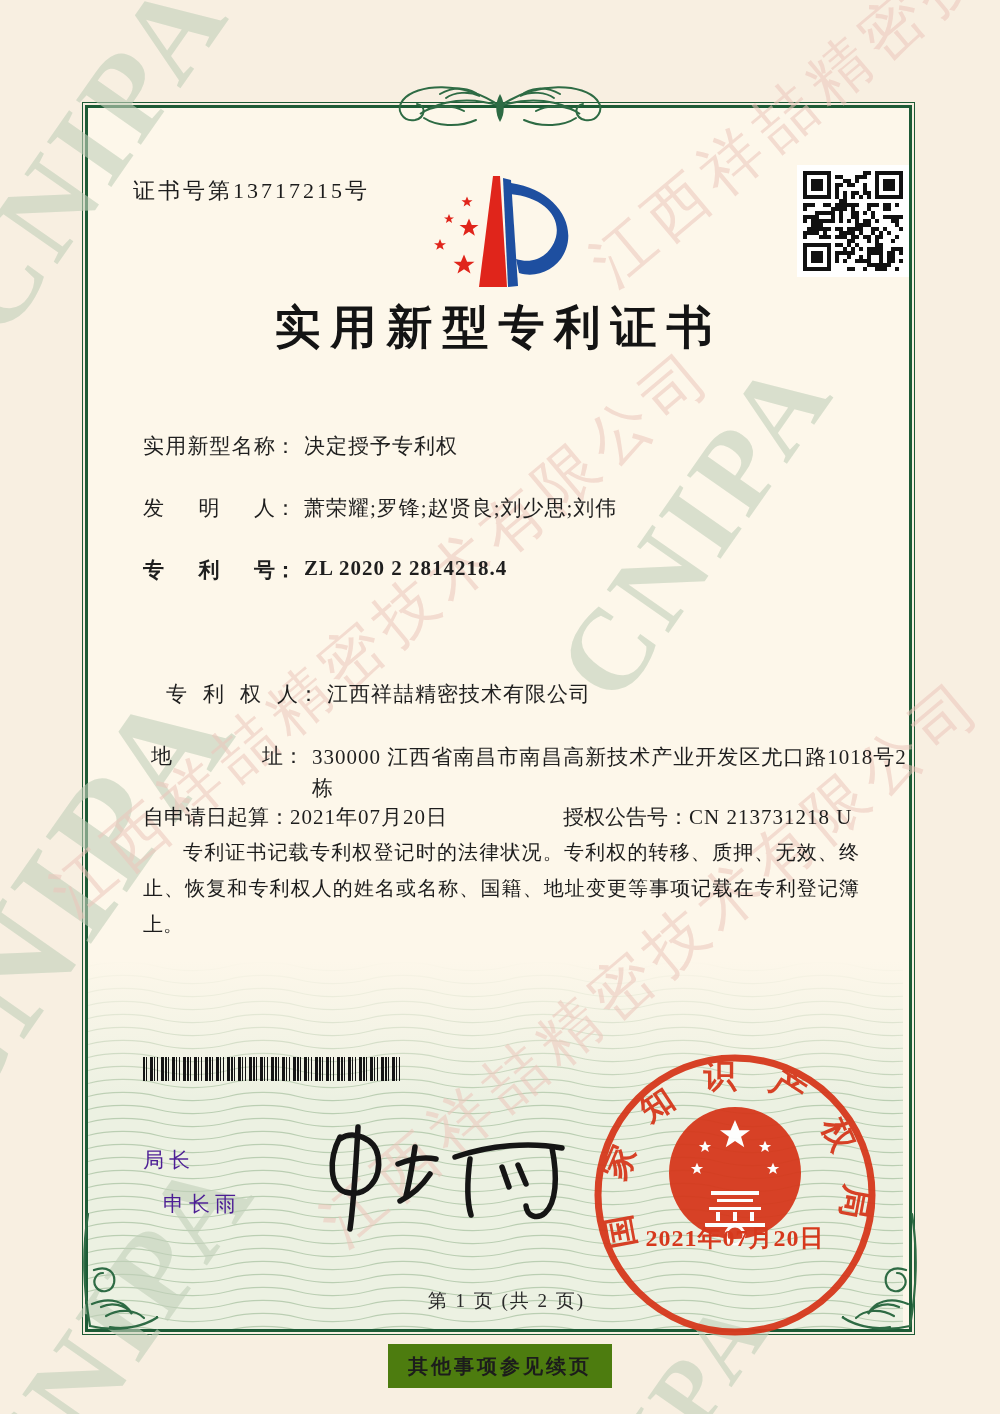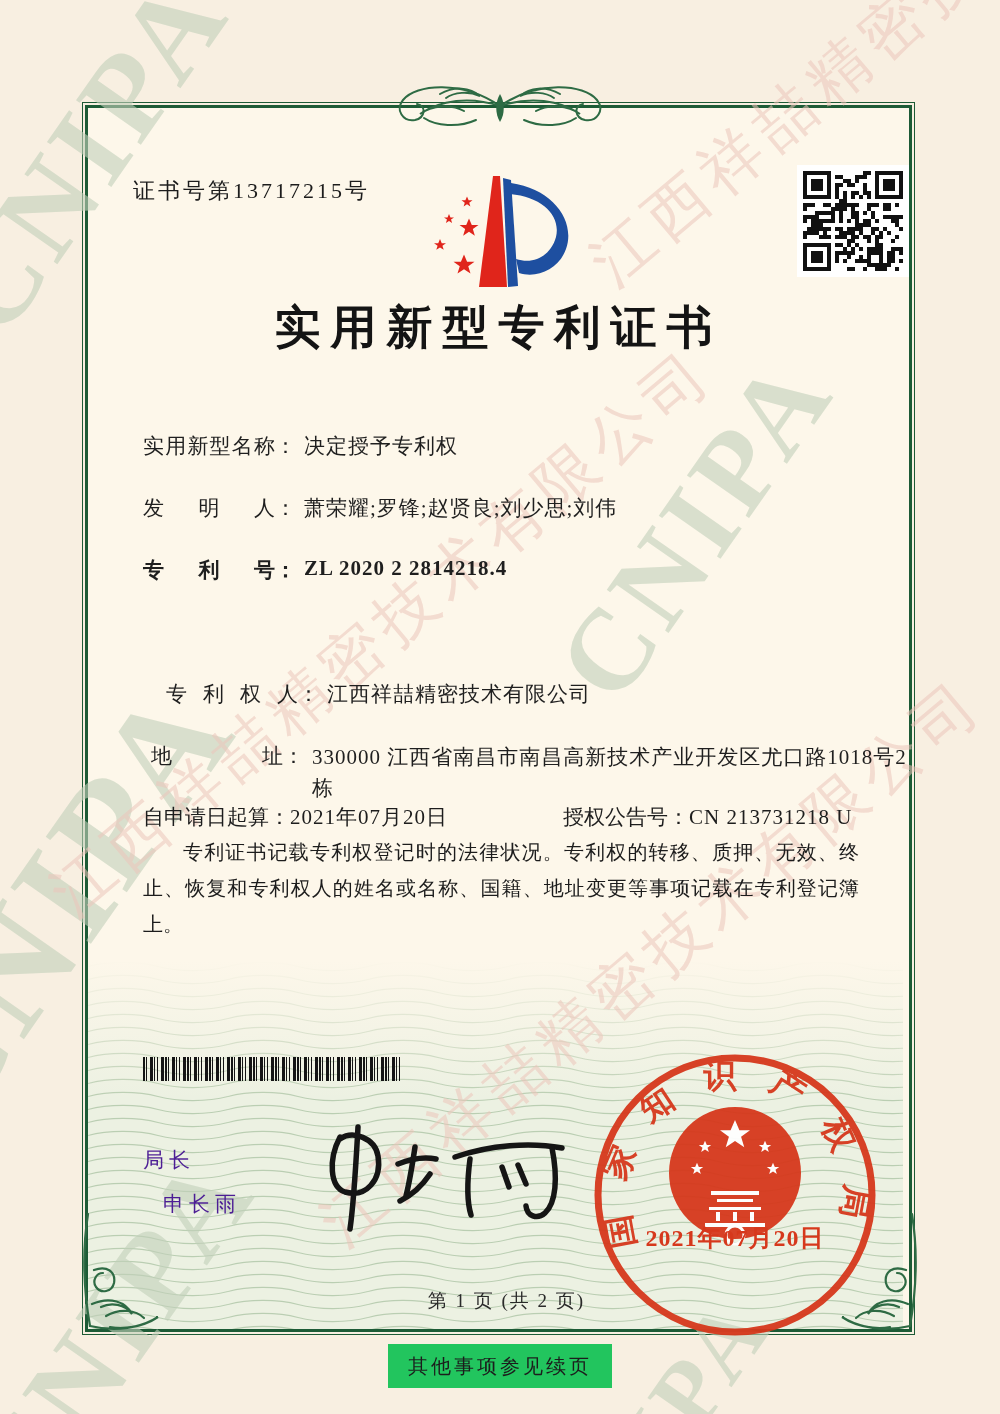--- a/index.html
+++ b/index.html
@@ -71,21 +71,21 @@
     font-size:21px;letter-spacing:5px;color:#4c1d95;}
   .sig{position:absolute;left:290px;top:1112px;}
   .seal{position:absolute;left:585px;top:1045px;opacity:.95;}
   .seal-date{
     position:absolute;left:605px;top:1222px;width:260px;text-align:center;
     font-size:24px;font-weight:bold;color:#d6381c;letter-spacing:1px;
   }
   .page-info{position:absolute;left:85px;top:1288px;width:827px;text-align:center;font-size:19px;color:#2a2a2a;letter-spacing:2px;margin-left:8px;}
   .cont-box{
     position:absolute;left:388px;top:1344px;width:224px;height:44px;line-height:44px;
-    background:#22c55e;text-align:center;font-size:20px;letter-spacing:3px;color:#1c1c1c;
+    background:#4d7c0f;text-align:center;font-size:20px;letter-spacing:3px;color:#1c1c1c;font-weight:bold;
   }
   .ornament{position:absolute;}
 </style>
 </head>
 <body>
 
 <div class="panel"></div>
 
 <div class="waves">
   <svg width="815" height="369" xmlns="http://www.w3.org/2000/svg">

